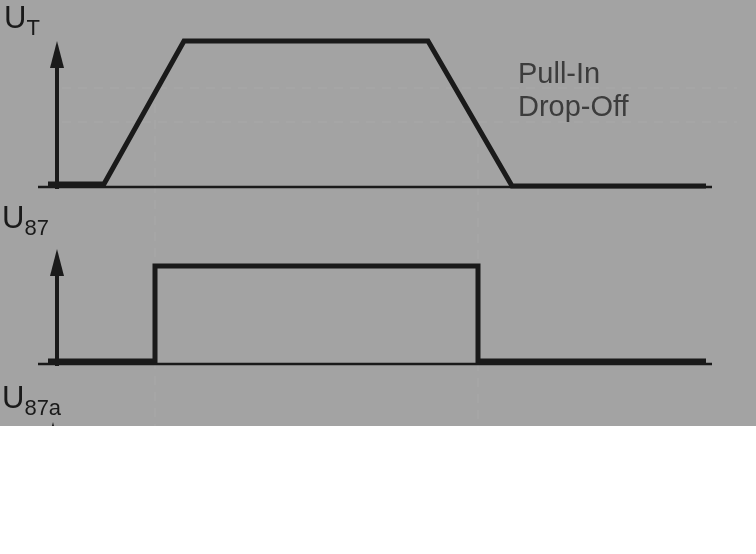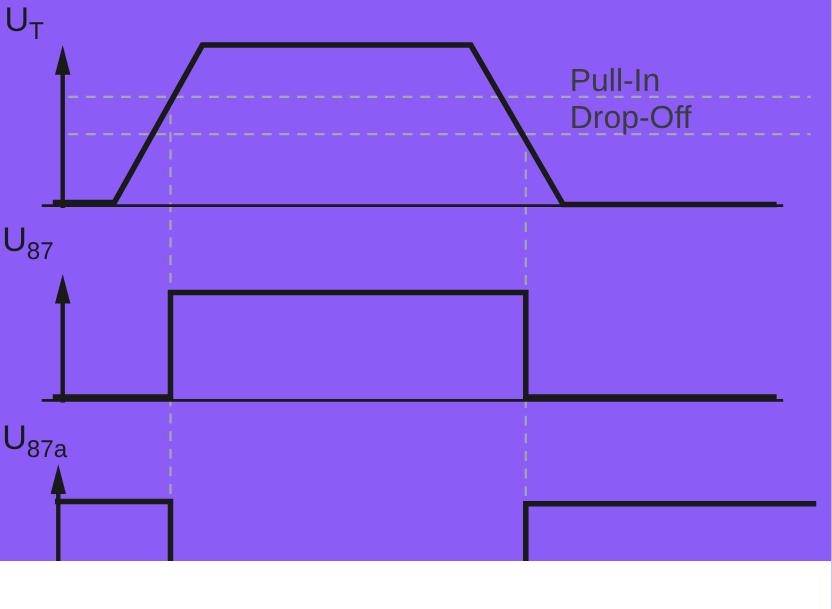--- a/index.html
+++ b/index.html
@@ -3,22 +3,22 @@
 <meta charset="utf-8">
 <style>
   html, body {
     margin: 0;
     padding: 0;
     background: #ffffff;
   }
   .diagram-wrap {
     position: relative;
     width: 756px;
-    height: 510px;
-    background: #8b5cf6;
+    height: 426px;
+    background: #a3a3a3;
     font-family: "Liberation Sans", sans-serif;
     overflow: hidden;
   }
   svg { display: block; }
   .waveform {
     fill: none;
     stroke: #1a1a1a;
     stroke-width: 5;
     stroke-linejoin: miter;
     stroke-linecap: butt;

